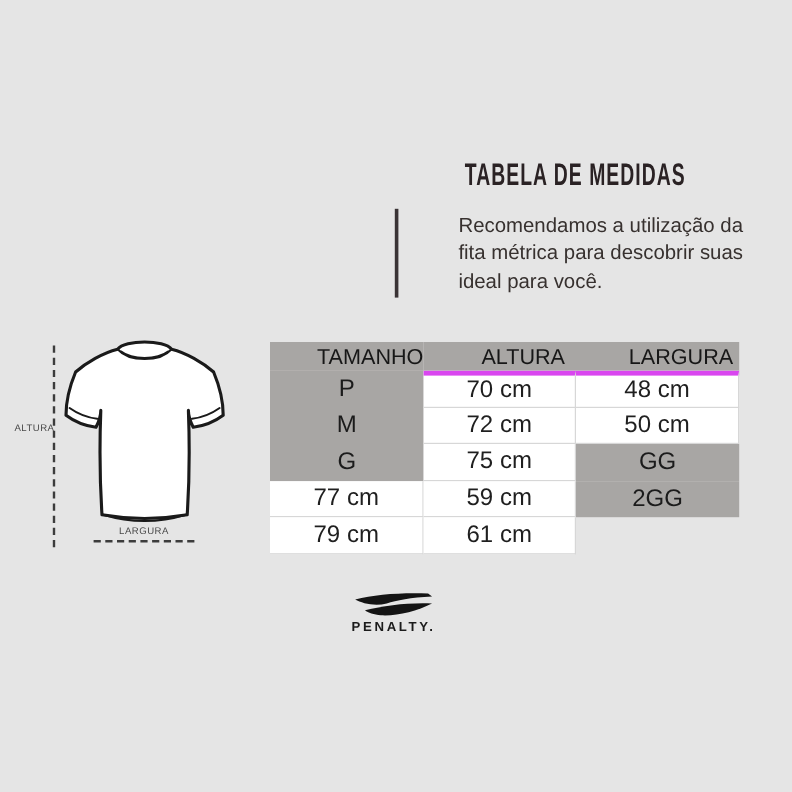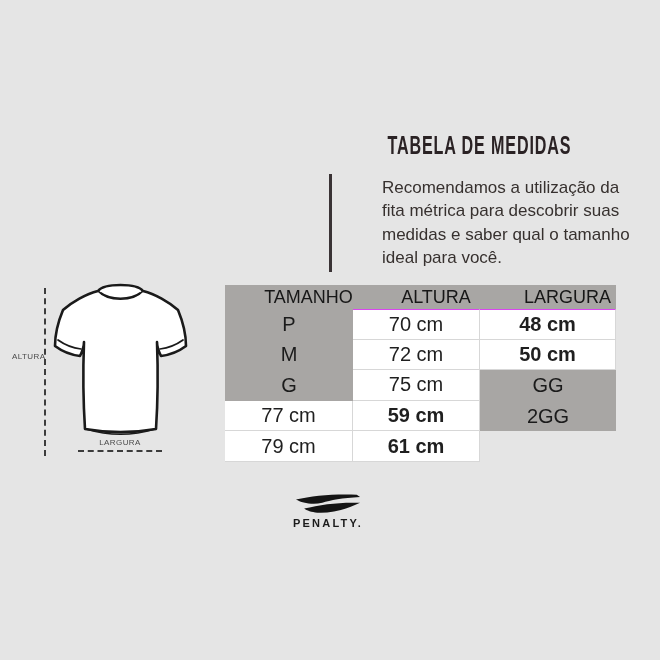--- a/index.html
+++ b/index.html
@@ -48,22 +48,22 @@
     grid-template-rows:24px repeat(5,30.6px);
   }
   .cell{
     display:flex;align-items:center;justify-content:center;
     color:#1f1f1f;box-sizing:border-box;
   }
   .cell.head{background:#a8a6a4;font-size:18px;color:#171717;padding-left:39px;}
   .cell.size{background:#a8a6a4;font-size:20px;color:#1b1b1b;}
   .cell.val{background:#ffffff;font-size:20px;border-bottom:1px solid #d7d7d7;}
   .cell.val.mid{border-right:1px solid #d7d7d7;}
-  .cell.val.last{border-right:1px solid #d7d7d7;font-weight:bold;}
-  .cell.val.rowtop{border-top:1px solid #d946ef;}
+  .cell.val.last{border-right:1px solid #d7d7d7;}
+  .cell.val.rowtop{border-top:4px solid #d946ef;}
   
   .brand{
     position:absolute;left:278px;top:493px;width:100px;text-align:center;
   }
   .brand svg{display:block;margin:0 auto;}
   .brand-name{
     margin-top:1px;font-size:11px;font-weight:700;letter-spacing:2.2px;
     color:#1b1b1b;white-space:nowrap;
   }
 </style>
@@ -72,21 +72,20 @@
 
 <div class="canvas">
 
   <div class="page-title">
     <span class="condensed">TABELA DE MEDIDAS</span>
   </div>
 
   <div class="intro">
     <span class="line">Recomendamos a utilização da</span>
     <span class="line">fita métrica para descobrir suas</span>
-    <span class="line">medidas e saber qual o tamanho</span>
     <span class="line">ideal para você.</span>
   </div>
 
   <svg class="tshirt-svg" width="140" height="163" viewBox="0 0 140 163">
     <g fill="#ffffff" stroke="#1a1a1a" stroke-width="2.6" stroke-linejoin="round" stroke-linecap="round">
       <path d="M46 12
                C34 15 20 23 11 31
                C6 43 3 55 3 67
                C11 73 20 76 28 77
                C31 71 32 67 32 63

